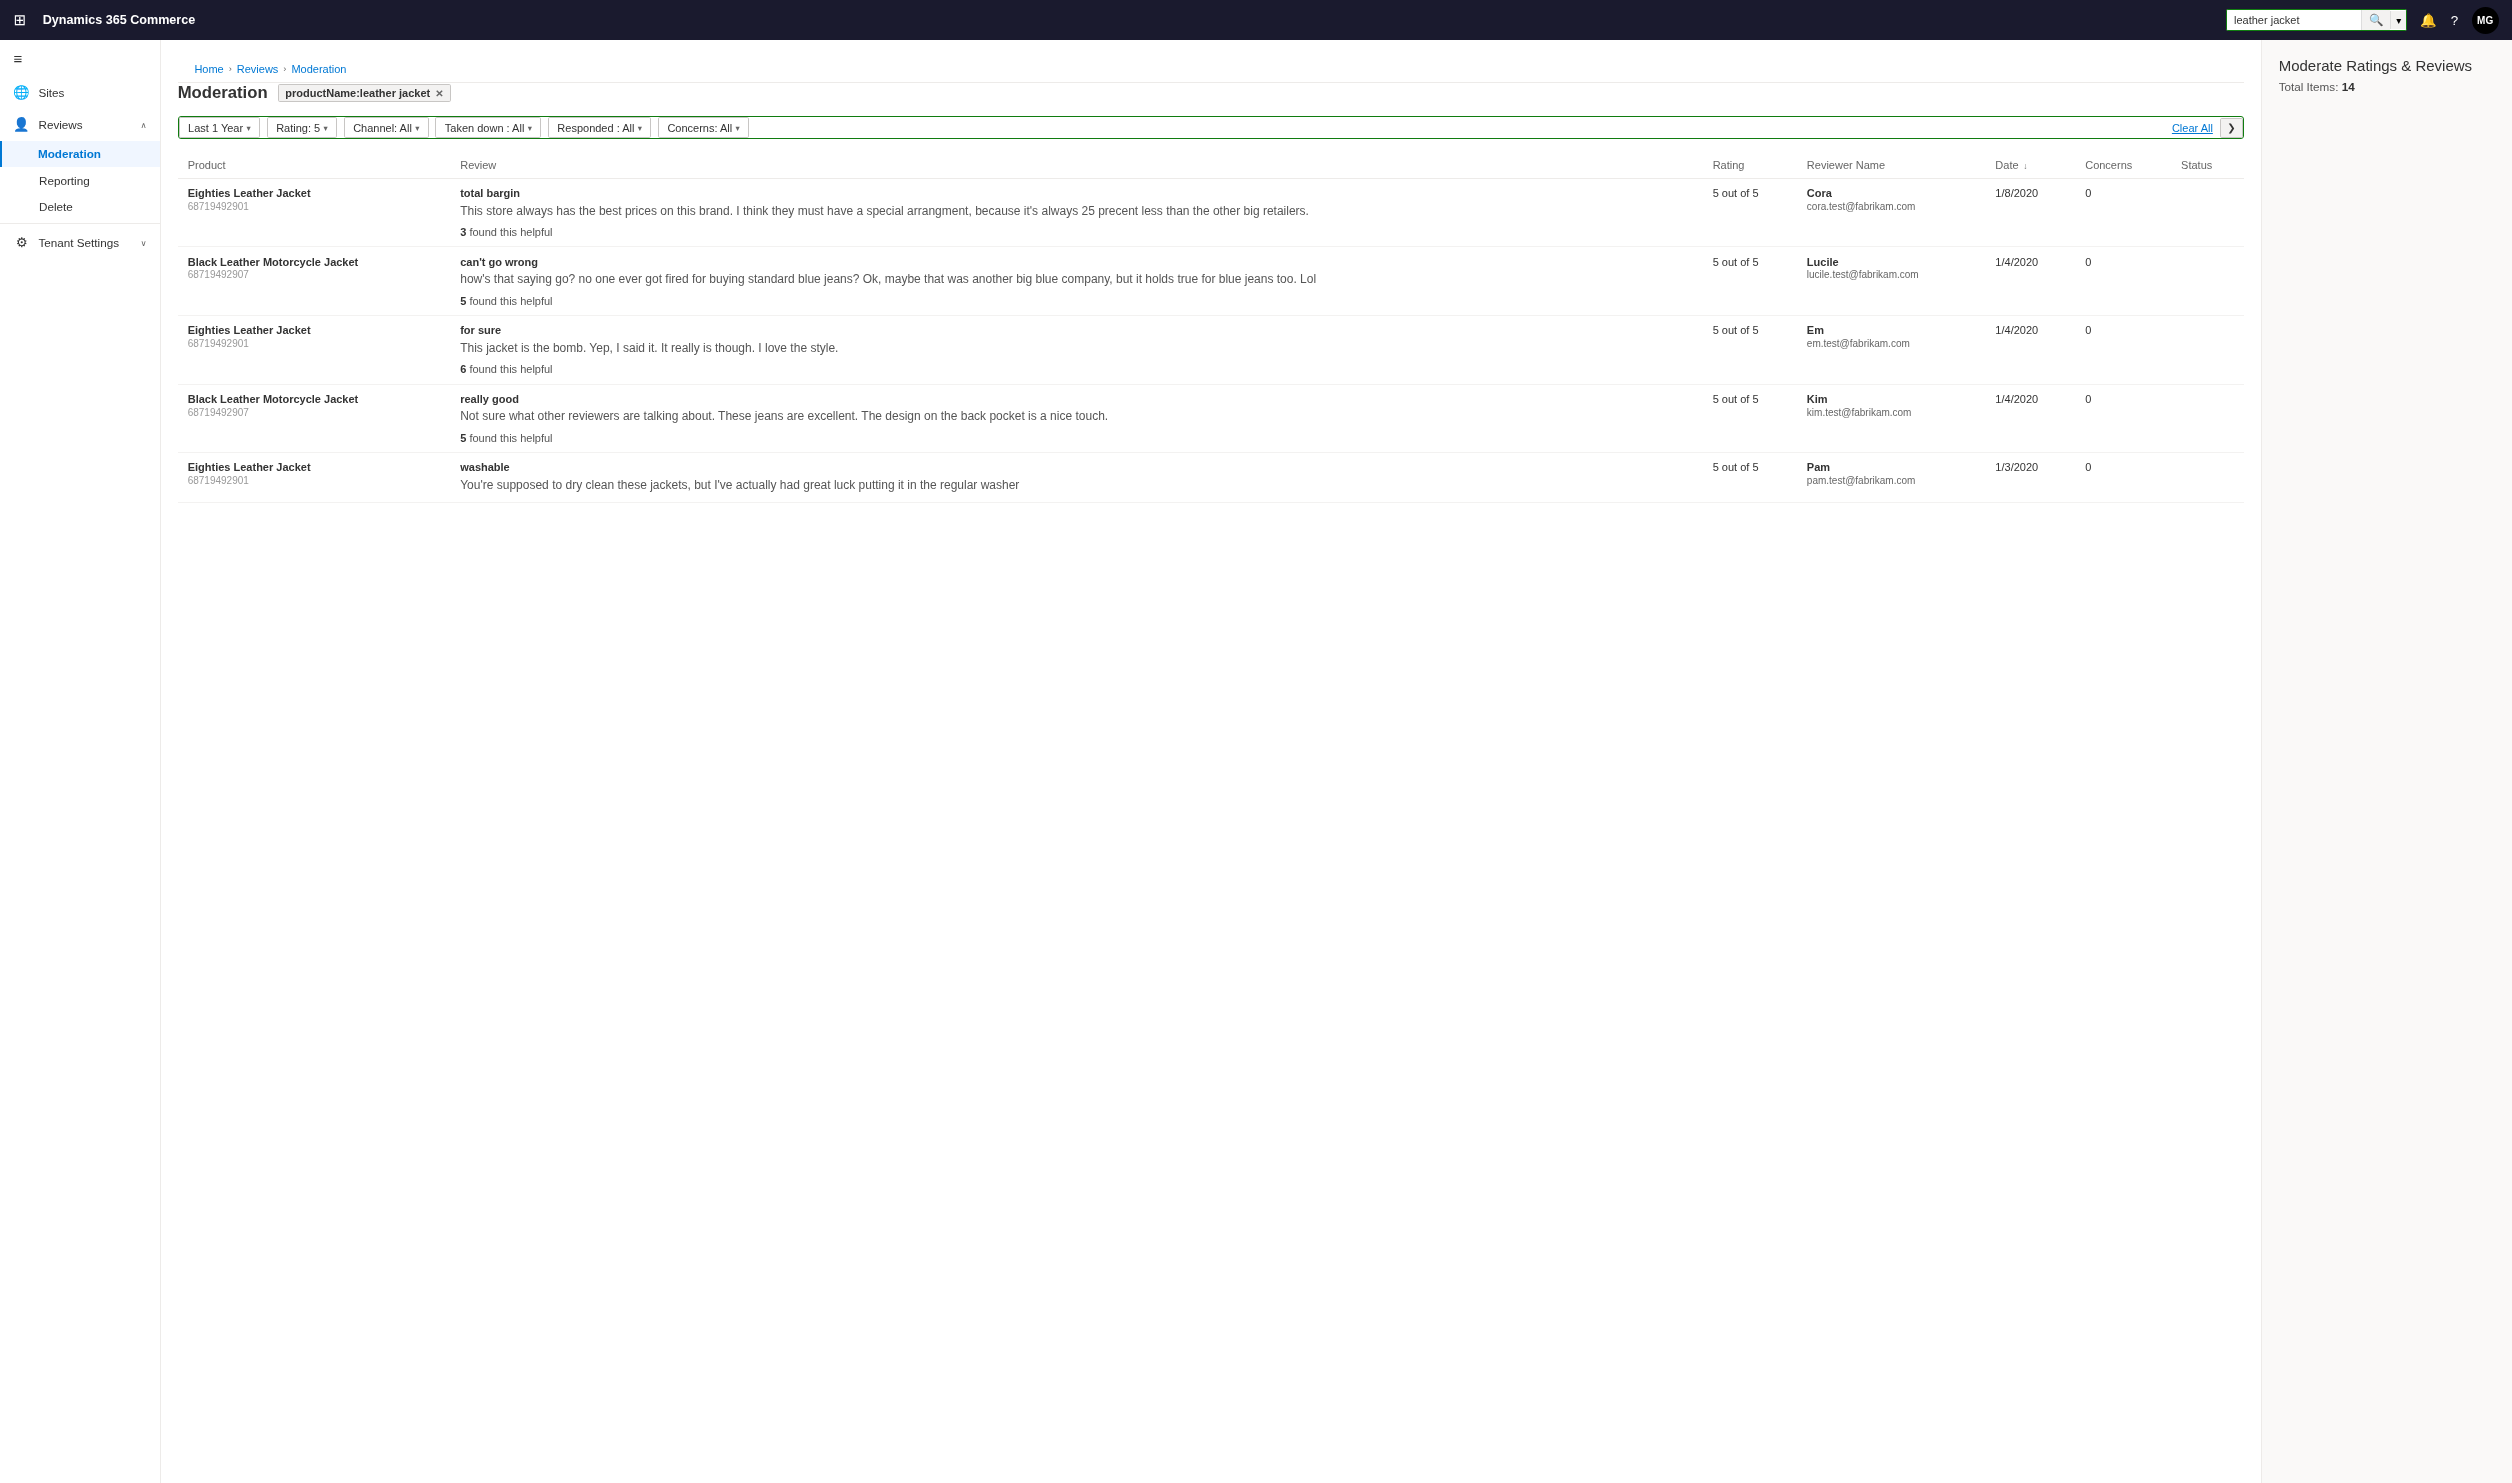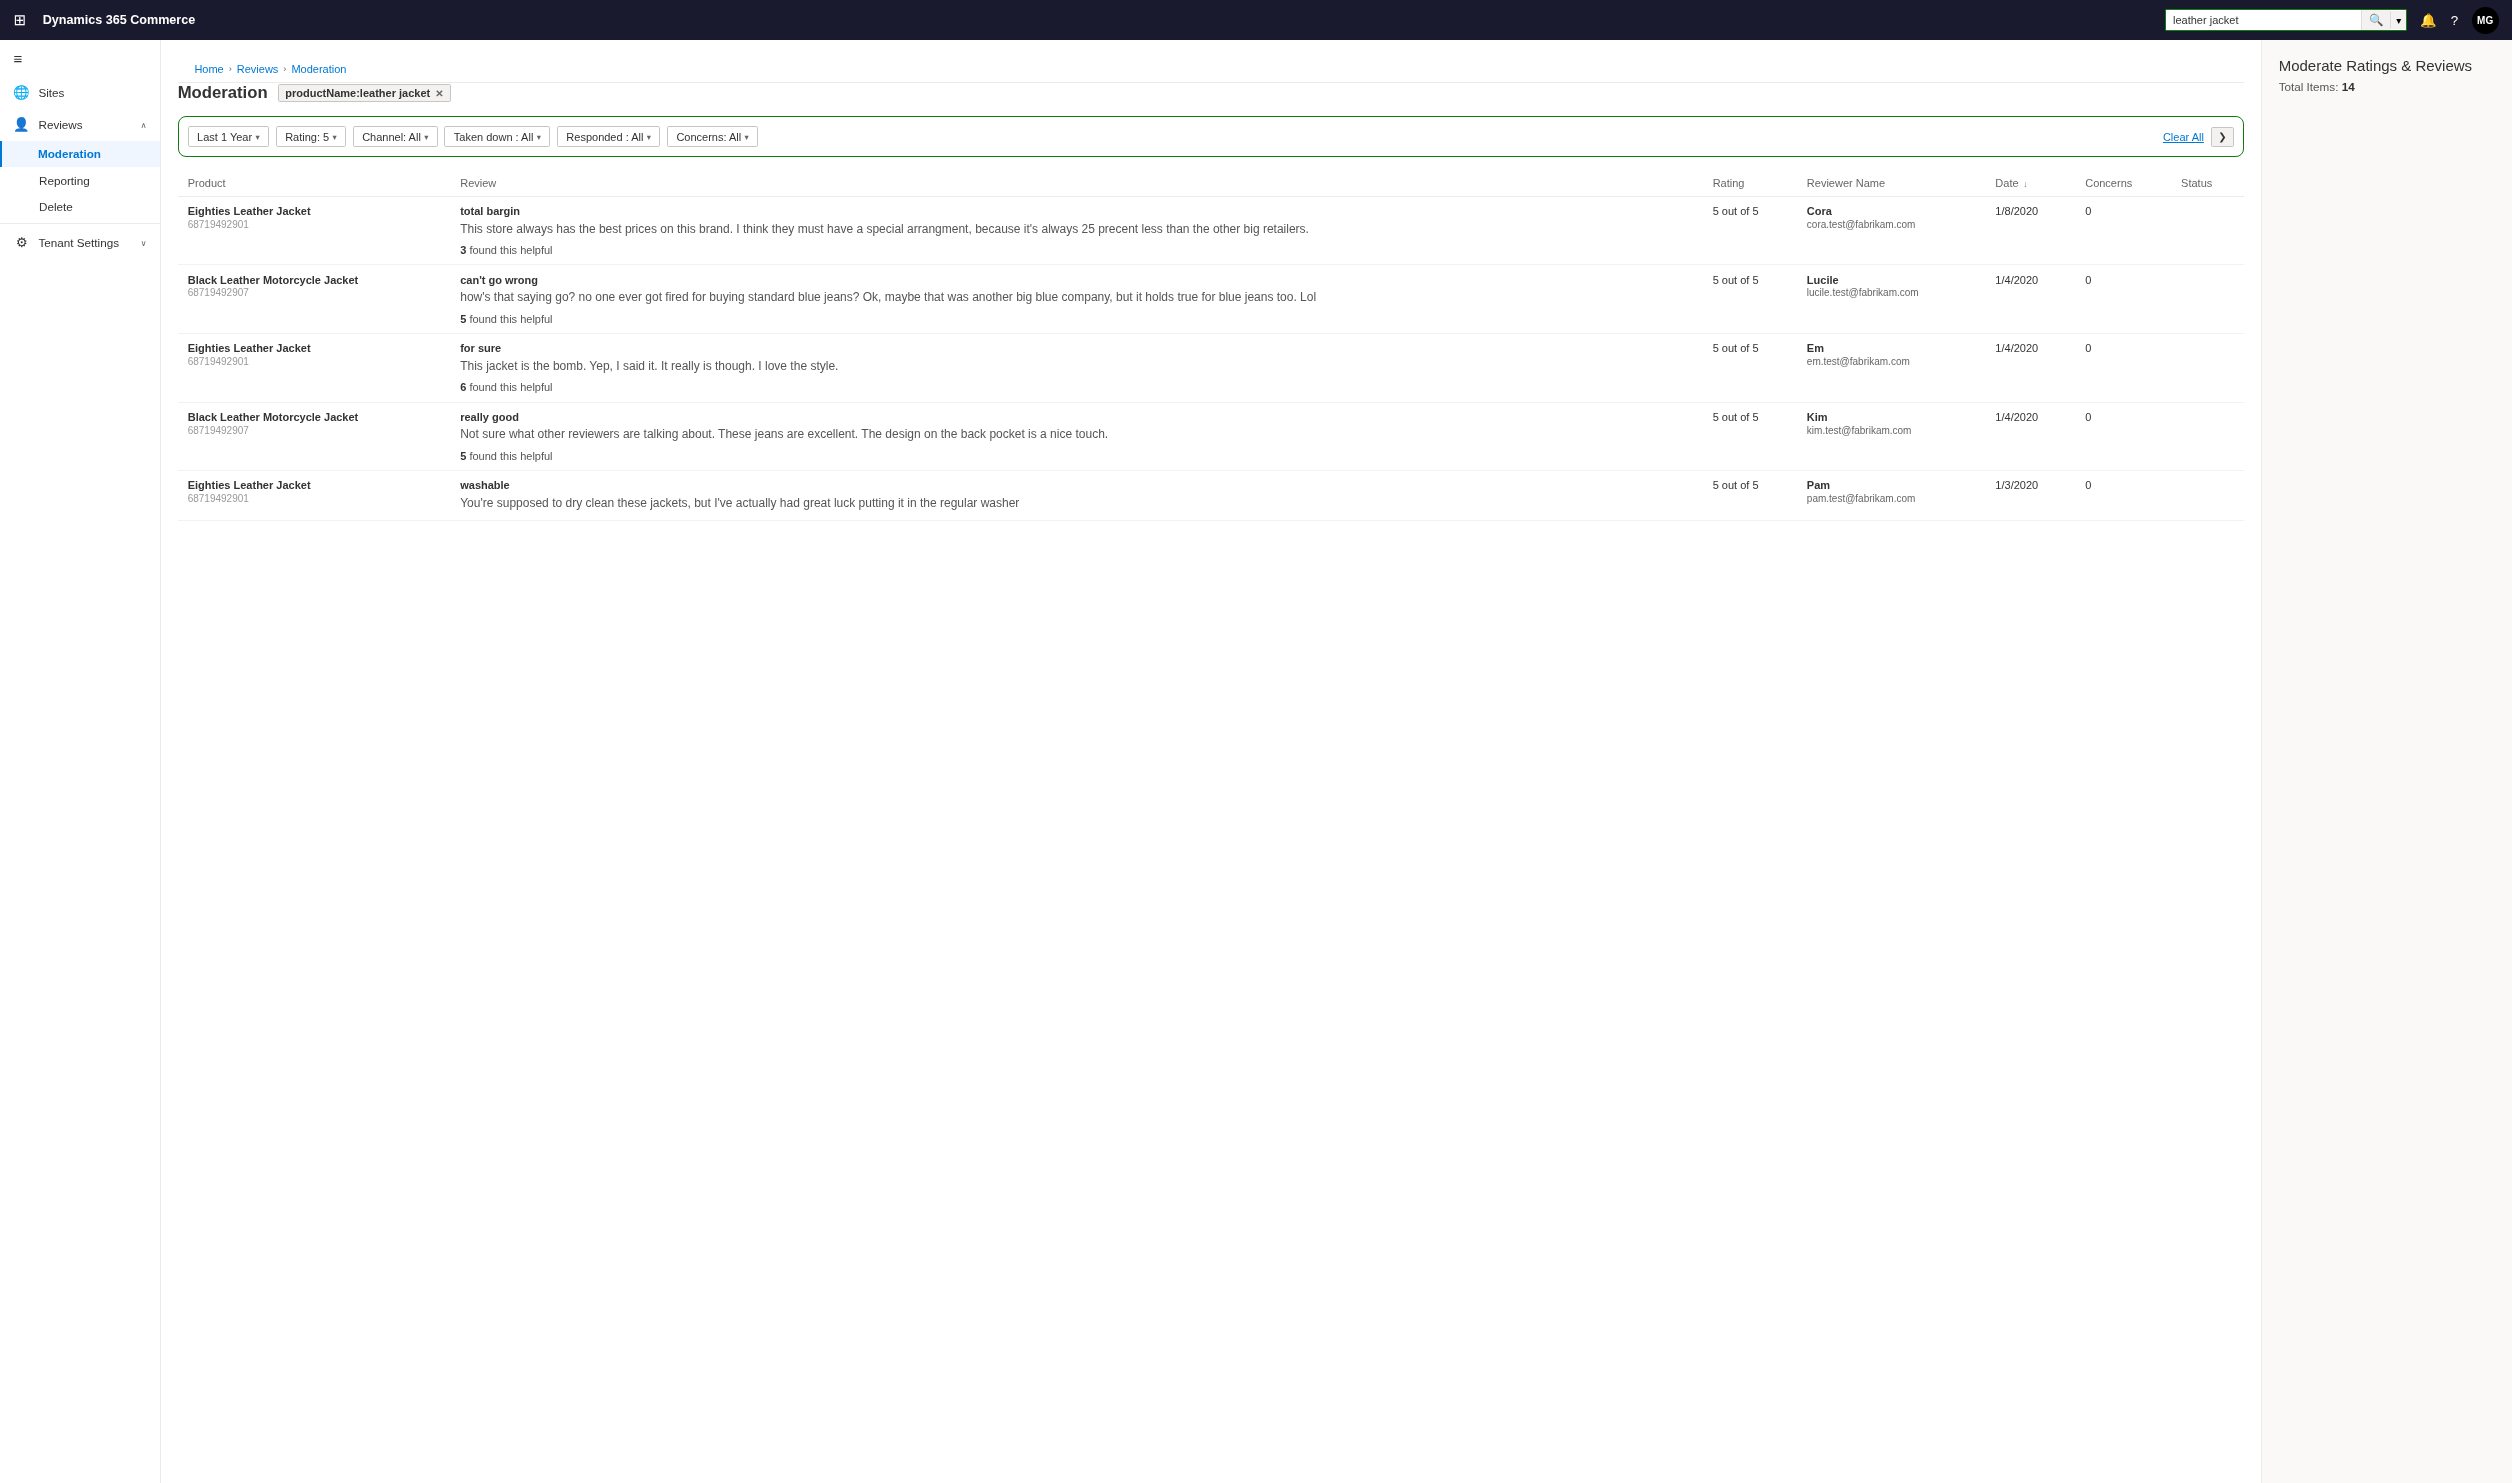--- a/index.html
+++ b/index.html
@@ -8,21 +8,21 @@
     
     .top-nav { background: #1a1a2e; color: white; height: 40px; display: flex; align-items: center; padding: 0 13.4px; gap: 10px; flex-shrink: 0; }
     .top-nav-waffle { font-size: 15px; cursor: pointer; margin-right: 6.7px; }
     .top-nav-title { font-size: 12.6px; font-weight: 600; color: white; flex: 1; }
     .top-nav-icons { display: flex; align-items: center; gap: 13.4px; }
     .top-nav-icon { color: white; font-size: 13.4px; cursor: pointer; }
     .top-nav-avatar { background: #000000; color: white; width: 27px; height: 27px; border-radius: 50%; display: flex; align-items: center; justify-content: center; font-size: 10px; font-weight: 600; cursor: pointer; }
 
     
     .search-bar-container { display: flex; align-items: center; border: 1.7px solid #107c10; background: white; border-radius: 1.7px; overflow: hidden; }
-    .search-bar-input { border: none; outline: none; padding: 3.3px 6.7px; font-size: 11px; width: 195px; color: #333; }
+    .search-bar-input { border: none; outline: none; padding: 3.3px 6.7px; font-size: 11px; width: 134px; color: #333; }
     .search-bar-btn { background: #f3f2f1; border: none; border-left: 0.8px solid #ddd; padding: 3.3px 6.7px; cursor: pointer; font-size: 11.7px; }
     .search-bar-dropdown { background: #f3f2f1; border: none; border-left: 0.8px solid #ddd; padding: 3.3px 5px; cursor: pointer; font-size: 10px; }
 
     
     .main-layout { display: flex; flex: 1; overflow: hidden; }
 
     
     .sidebar { width: 161px; background: white; border-right: 0.8px solid #edebe9; display: flex; flex-direction: column; flex-shrink: 0; }
     .sidebar-hamburger { padding: 10px 13.4px; font-size: 15px; cursor: pointer; color: #333; }
     .sidebar-nav { flex: 1; overflow-y: auto; }
@@ -43,21 +43,21 @@
     
     .content-area { flex: 1; display: flex; overflow: hidden; }
 
     
     .main-panel { flex: 1; background: white; overflow-y: auto; padding: 16.7px; }
     .page-title { font-size: 16.7px; font-weight: 600; color: #333; margin-bottom: 13.4px; display: flex; align-items: center; gap: 10px; }
     .filter-tag { background: #f3f2f1; border: 0.8px solid #c8c6c4; border-radius: 1.7px; padding: 1.7px 6.7px; font-size: 11px; color: #333; display: flex; align-items: center; gap: 5px; }
     .filter-tag-close { cursor: pointer; color: #666; font-size: 10px; }
 
     
-    .filter-bar { border: 1.7px solid #107c10; border-radius: 8px; padding: 9px; display: flex; align-items: center; gap: 6.7px; margin-bottom: 13.4px; flex-wrap: wrap; }
+    .filter-bar { border: 1.7px solid #107c10; border-radius: 3px; padding: 0; display: flex; align-items: center; gap: 6.7px; margin-bottom: 13.4px; flex-wrap: wrap; }
     .filter-dropdown { display: flex; align-items: center; gap: 3.3px; padding: 3.3px 8.4px; border: 0.8px solid #c8c6c4; background: white; border-radius: 1.7px; cursor: pointer; font-size: 11px; white-space: nowrap; }
     .filter-chevron { font-size: 8.4px; color: #666; }
     .filter-clear { color: #0078d4; font-size: 11px; cursor: pointer; font-weight: 500; margin-left: auto; text-decoration: underline; }
     .filter-scrollbtn { background: #f3f2f1; border: 0.8px solid #c8c6c4; border-radius: 1.7px; padding: 3.3px 6.7px; cursor: pointer; font-size: 10px; }
 
     
     .review-table { width: 100%; border-collapse: collapse; }
     .review-table th { text-align: left; padding: 6.7px 10px; color: #666; font-weight: 500; font-size: 11px; border-bottom: 0.8px solid #edebe9; }
     .review-table th.sortable { cursor: pointer; }
     .sort-icon { font-size: 8.4px; margin-left: 1.7px; }

